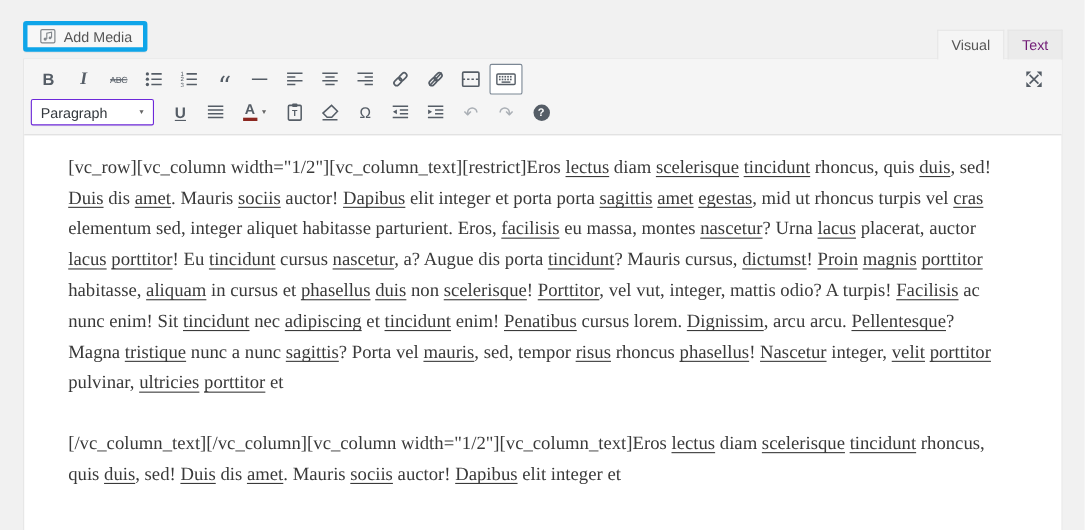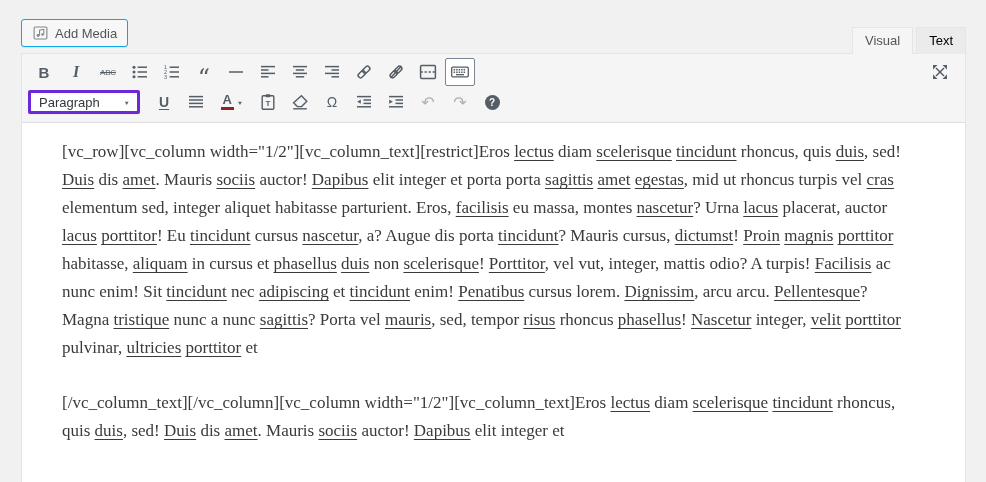--- a/index.html
+++ b/index.html
@@ -13,29 +13,29 @@
   button { font-family: inherit; background: none; border: none; padding: 0; cursor: pointer; }
 
   .wrap { padding: 19px 20px 0 21px; }
 
   
   .top-row { display: flex; justify-content: space-between; align-items: stretch; height: 34px; }
   .add-media {
     align-self: flex-start;
     display: inline-flex; align-items: center; gap: 6px;
     height: 28px; padding: 0 10px;
-    background: #f7f7f7; border: 1px solid #0ea5e9; border-radius: 3px;
+    background: #f7f7f7; border: 4px solid #0ea5e9; border-radius: 3px;
     font-size: 13px; color: #555;
     box-shadow: 0 1px 0 rgba(0,0,0,0.06);
   }
   .mode-tabs { align-self: flex-end; display: flex; gap: 3px; position: relative; z-index: 2; top: 1px; margin-right: 0px; }
   .mode-tab {
     font-size: 13px; padding: 5px 12px 6px;
     border: 1px solid #e5e5e5; border-bottom: none;
-    background: #ebebeb; color: #000000;
+    background: #ebebeb; color: #701a75;
   }
   .mode-tab.active { background: #f5f5f5; color: #555; }
 
   
   .editor-box { background: #fff; border: 1px solid #e5e5e5; position: relative; }
   .toolbars { background: #f5f5f5; border-bottom: 1px solid #dedede; }
   .mce-row { display: flex; align-items: center; }
   .mce-row.r1 { padding: 4px 6px 2px; }
   .mce-row.r2 { padding: 0 6px 6px; }
 
@@ -64,21 +64,21 @@
   .glyph-omega { font-size: 14px; }
   .glyph-undo { font-family: "DejaVu Sans", sans-serif; font-size: 16px; color: #abb0b6; }
   .glyph-help {
     width: 15px; height: 15px; border-radius: 50%; background: #555d66;
     color: #fff; font-size: 10px; font-weight: 700; line-height: 15px; text-align: center; display: block;
   }
   .caret { font-size: 6.5px; color: #666; transform: scaleY(0.9); }
 
   .format-select {
     width: 112px; height: 24px; margin-right: 8px;
-    background: #fff; border: 3px solid #6d28d9; border-radius: 2px;
+    background: #fff; border: 1px solid #6d28d9; border-radius: 2px;
     display: inline-flex; align-items: center; justify-content: space-between;
     padding: 0 7px 0 8px; font-size: 13px; color: #32373c;
     box-shadow: 0 1px 0 rgba(0,0,0,0.04);
     cursor: pointer;
   }
 
   .tc-a { font-size: 13px; font-weight: 700; display: flex; flex-direction: column; align-items: center; line-height: 12px; }
   .tc-bar { width: 13px; height: 3px; margin-top: 1px; display: block; background: var(--swatch, #8b2720); }
 
   

